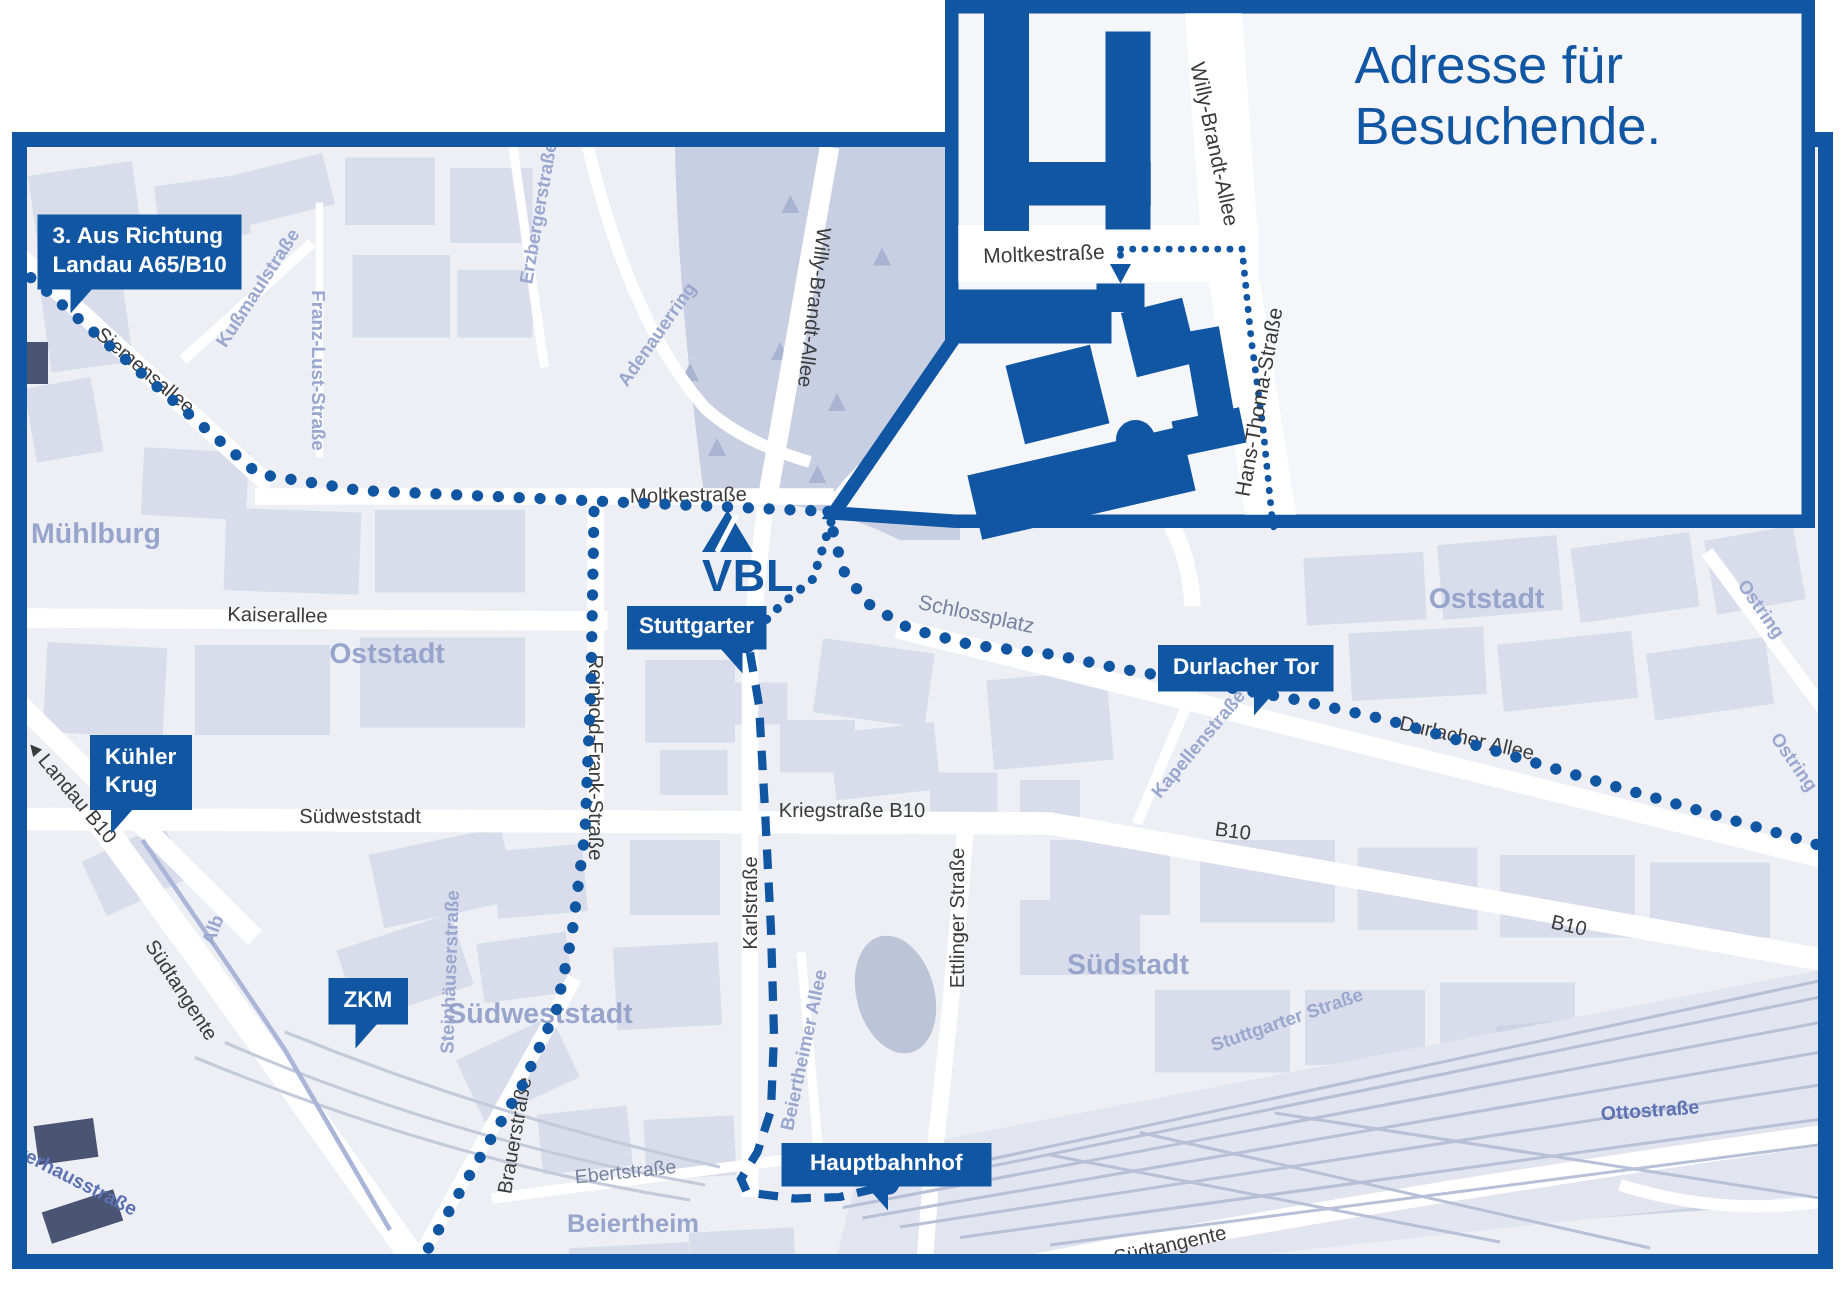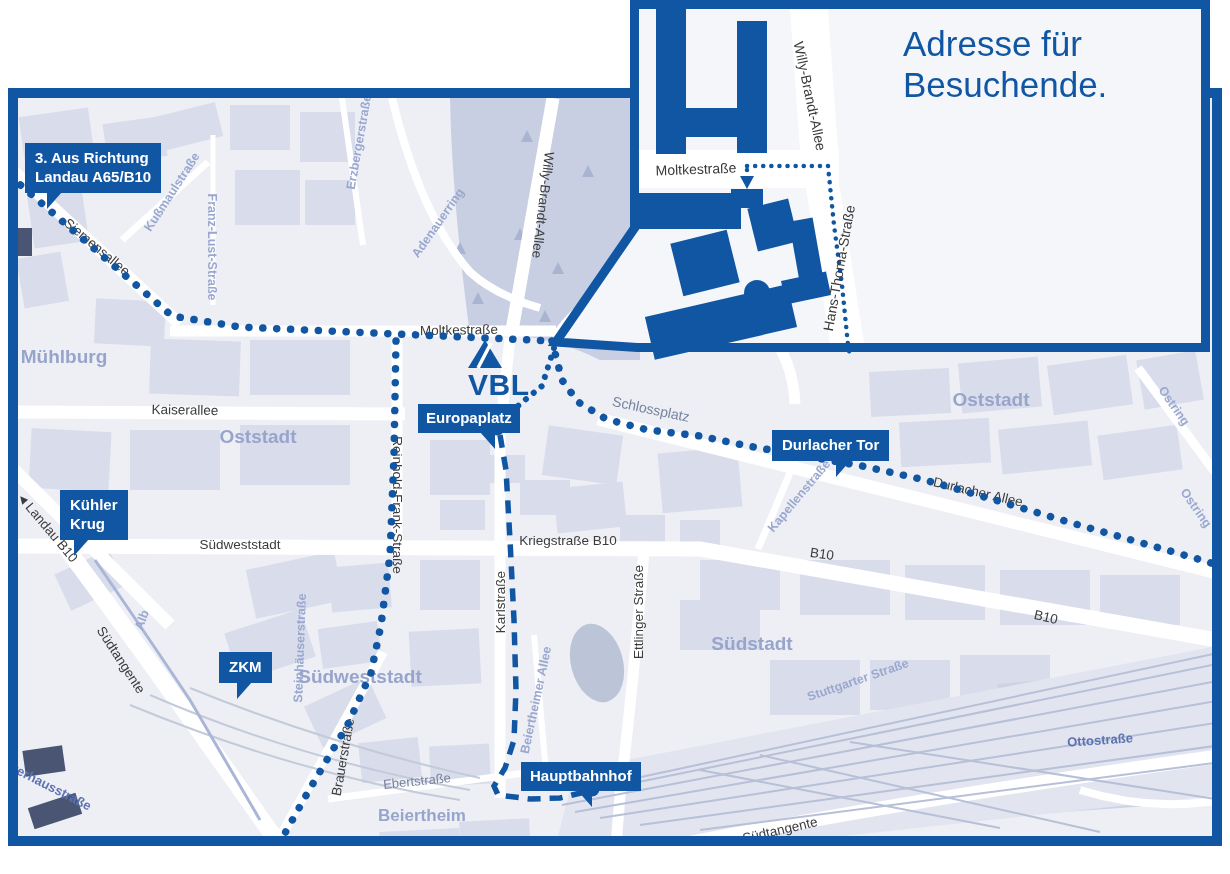--- a/index.html
+++ b/index.html
@@ -232,23 +232,23 @@
       </svg>
 
       <div class="marker" style="left:497px;top:428px"></div>
       <div class="marker" style="left:592px;top:789px"></div>
 
       <div class="callout pt-l" style="left:25px;top:122px;--ptx:22px">3. Aus Richtung
 Landau A65/B10</div>
       <div class="callout pt-l center" style="left:60px;top:469px;--ptx:14px">Kühler
 Krug</div>
       <div class="callout pt-l center" style="left:219px;top:631px;--ptx:18px">ZKM</div>
-      <div class="callout pt-r" style="left:418px;top:383px;--ptx:62px;padding:5px 8px">Europaplatz</div>
+      <div class="callout pt-r" style="left:418px;top:383px;--ptx:62px;padding:5px 8px">Stuttgarter</div>
       <div class="callout pt-l" style="left:772px;top:409px;--ptx:64px">Durlacher Tor</div>
-      <div class="callout pt-r" style="left:521px;top:741px;--ptx:56px;padding:5px 9px">Hauptbahnhof</div>
+      <div class="callout pt-r" style="left:521px;top:741px;--ptx:56px;padding:5px 19px">Hauptbahnhof</div>
 
       <div class="vbl" style="left:468px;top:340px">
         <svg width="34" height="28">
           <polygon points="17,0 34,28 0,28" fill="#1156a3"></polygon>
           <line x1="10" y1="28" x2="23" y2="3" stroke="#ffffff" stroke-width="3.5"></line>
         </svg>
         <span class="vbl-text">VBL</span>
       </div>
 
     </div>

